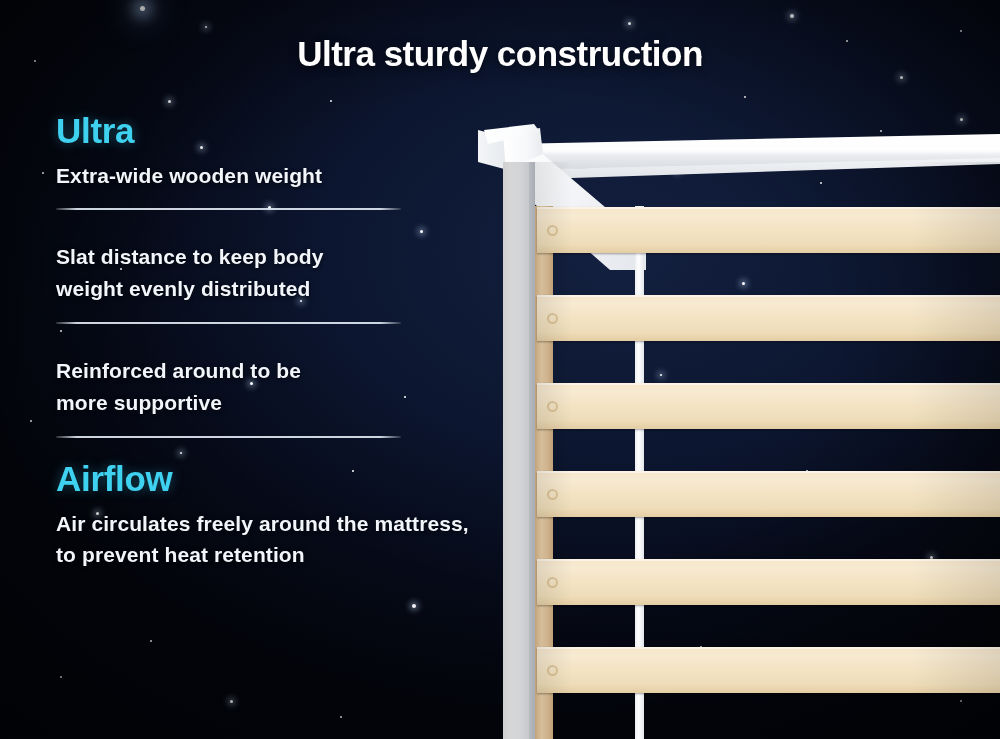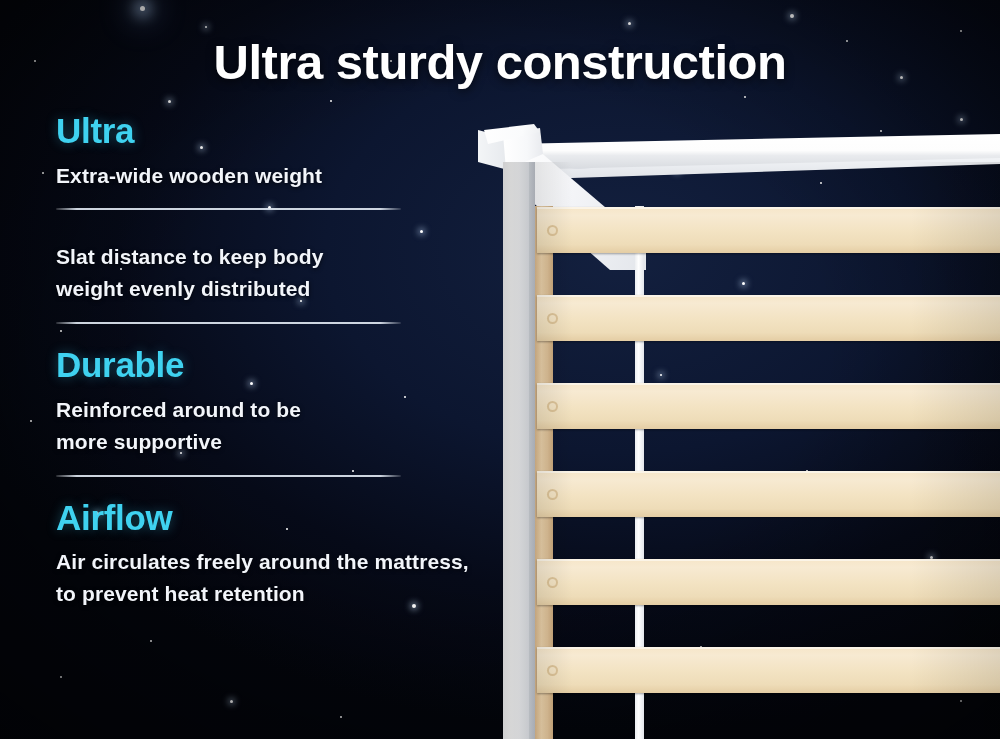--- a/index.html
+++ b/index.html
@@ -50,21 +50,21 @@
   }
 
   
   .title {
     position: absolute;
     top: 34px;
     left: 0;
     width: 1000px;
     text-align: center;
     color: #ffffff;
-    font-size: 49px;
+    font-size: 35px;
     font-weight: 700;
     letter-spacing: -0.5px;
     text-shadow: 0 2px 10px rgba(0,0,0,0.65);
     white-space: nowrap;
   }
 
   
   .features {
     position: absolute;
     left: 56px;
@@ -350,21 +350,20 @@
     <div class="feat-gap-a"></div>
 
     <div class="feature">
       <div class="feat-desc" style="max-width:300px;">Slat distance to keep body weight evenly distributed</div>
       <div class="divider"></div>
     </div>
 
     <div class="feat-gap-b"></div>
 
     <div class="feature">
-      <div class="feat-title">Durable</div>
       <div class="feat-desc" style="max-width:260px;">Reinforced around to be more supportive</div>
       <div class="divider"></div>
     </div>
 
     <div class="feat-gap-b"></div>
 
     <div class="feature">
       <div class="feat-title">Airflow</div>
       <div class="feat-desc" style="max-width:420px;">Air circulates freely around the mattress, to prevent heat retention</div>
 

